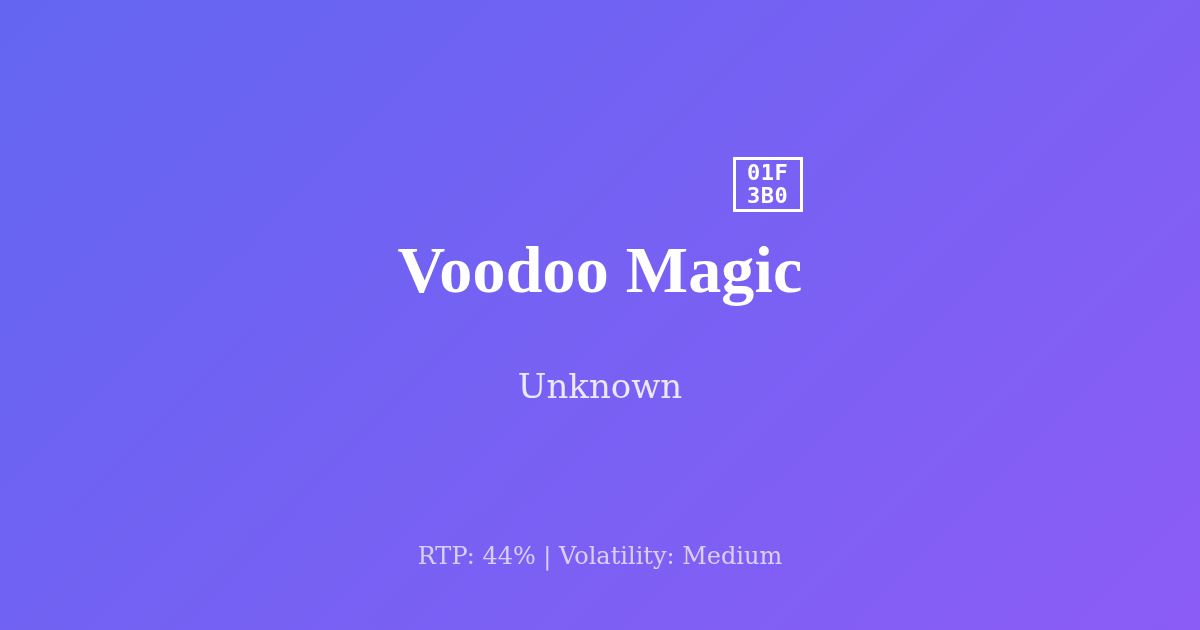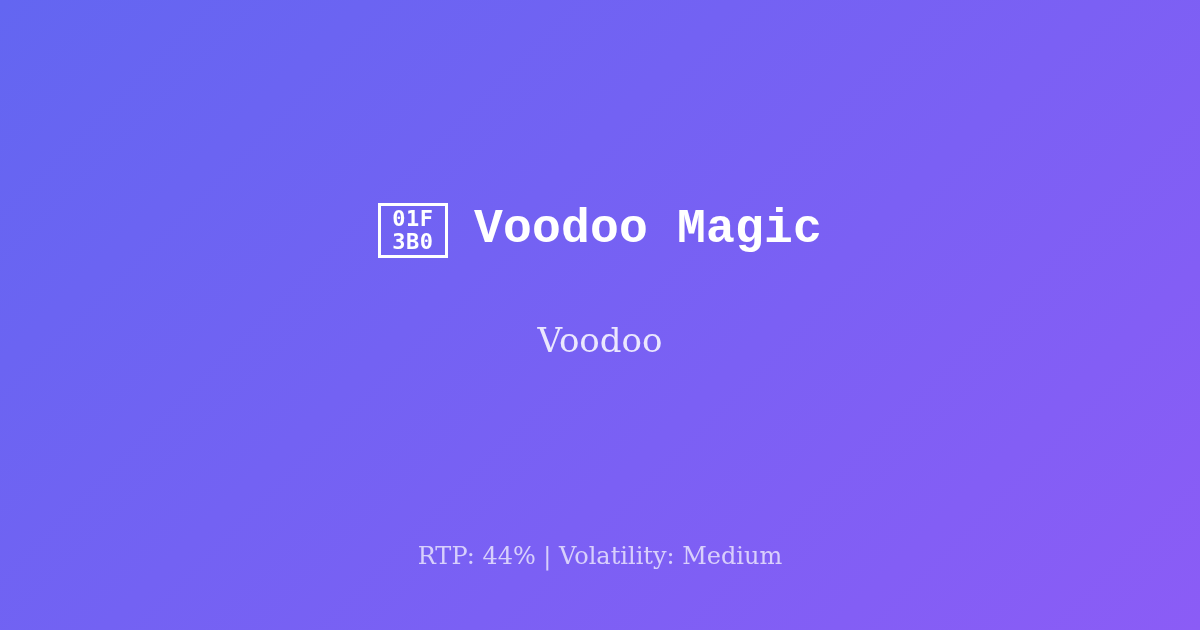--- a/index.html
+++ b/index.html
@@ -39,30 +39,31 @@
     flex-direction: column;
     align-items: center;
     justify-content: center;
     
     padding-bottom: 72px;
   }
 
   
   .title-row {
     display: flex;
-    align-items: center;
+    align-items: flex-end;
     justify-content: center;
     gap: 26px;
     white-space: nowrap;
+    flex-direction: column;
   }
 
   .game-title {
-    font-family: Liberation Mono, monospace;
+    font-family: Liberation Serif, serif;
     font-weight: 700;
-    font-size: 48px;
+    font-size: 66px;
     line-height: 1.0;
     color: #FFFFFF;
     letter-spacing: 0.2px;
   }
 
   
   .tofu-glyph {
     display: inline-flex;
     flex-direction: column;
     align-items: center;
@@ -124,21 +125,21 @@
 
       <span class="tofu-glyph">
         <span class="tofu-row">01F</span>
         <span class="tofu-row">3B0</span>
       </span>
 
       <span class="game-title">Voodoo Magic</span>
 
     </div>
 
-    <div class="game-subtitle">Voodoo</div>
+    <div class="game-subtitle">Unknown</div>
 
   </div>
 
   <div class="card-footer">
     <span class="meta-line">RTP: 44% | Volatility: Medium</span>
   </div>
 
 </div>
 
 </body></html>

